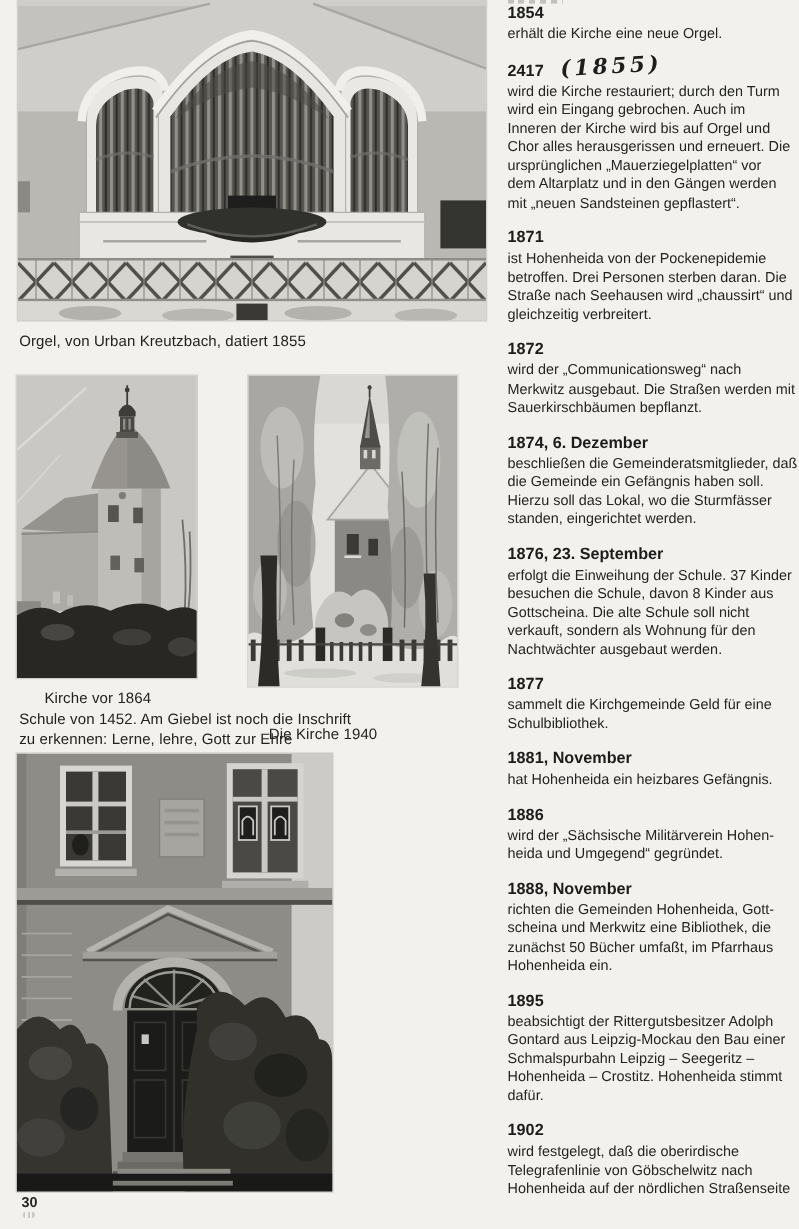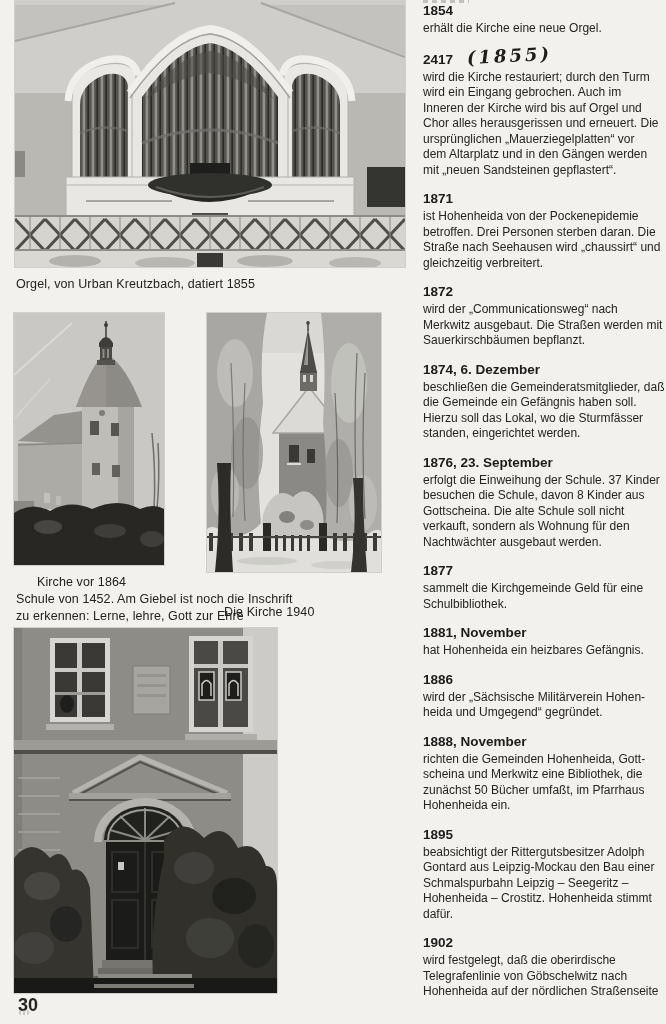--- a/index.html
+++ b/index.html
@@ -60,21 +60,21 @@
     font-family:"DejaVu Serif", serif;
     font-style:italic;font-weight:600;
     font-size:18px;letter-spacing:3px;
     transform:rotate(-3deg) translateY(-2px);
     margin-left:14px;color:#1d1d1c;
   }
 
   
   #page-number{
     position:absolute;left:18px;top:995px;
-    font-weight:bold;font-size:18px;color:#242422;
+    font-weight:bold;font-size:12px;color:#242422;
   }
   #footer-smudge{
     position:absolute;left:19px;top:1010px;width:10px;height:5px;
     background:repeating-linear-gradient(90deg,#a9a7a3 0 2px,transparent 2px 4px);
     opacity:.55;border-radius:2px;
   }
 </style>
 </head>
 <body>
 

